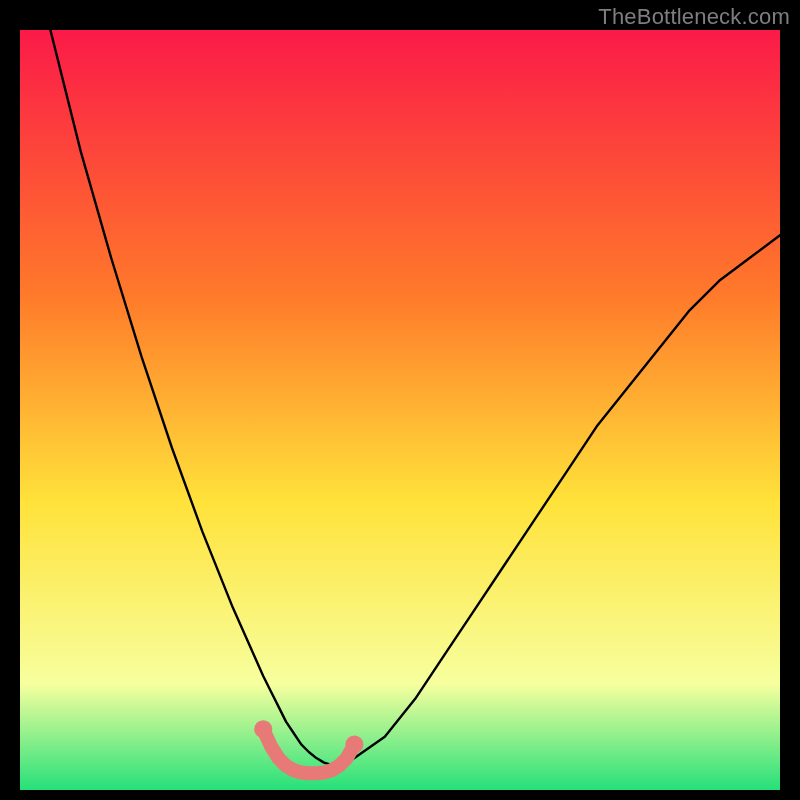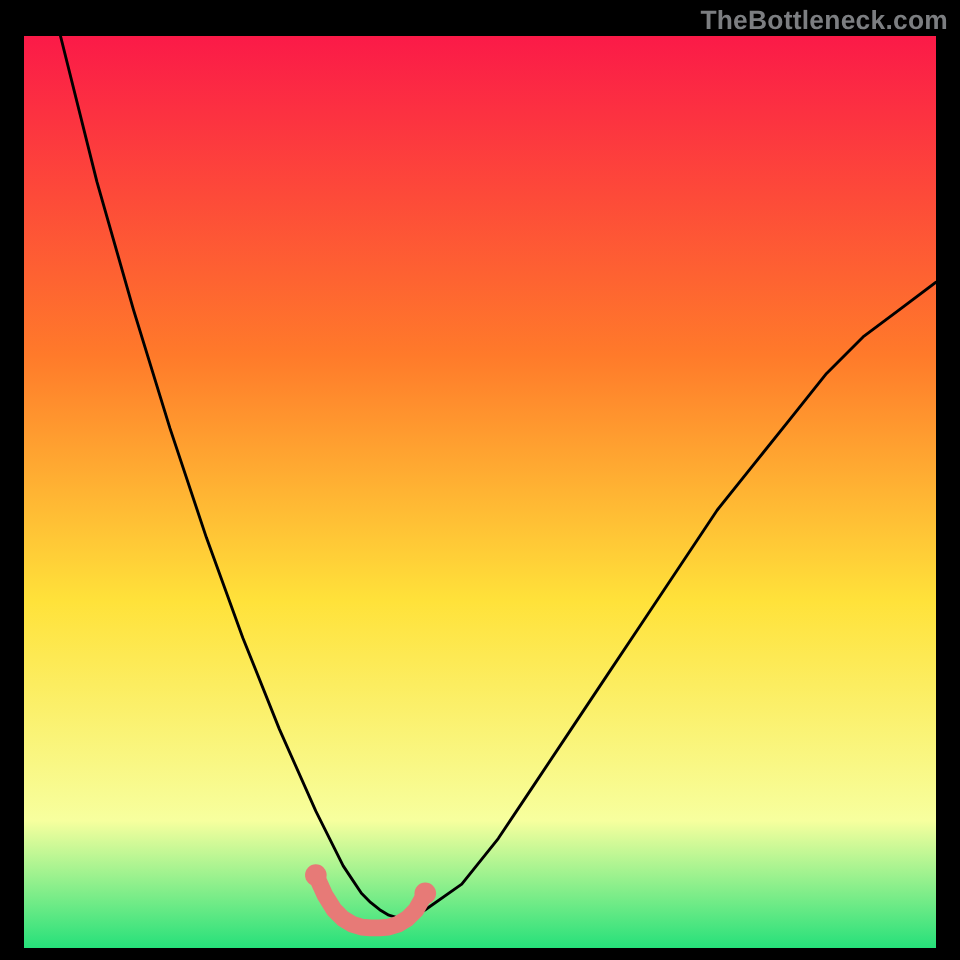--- a/index.html
+++ b/index.html
@@ -15,21 +15,21 @@
     position: relative;
     width: 800px;
     height: 800px;
   }
   .watermark {
     position: absolute;
     top: 4px;
     right: 10px;
     color: #7c7e81;
     font-size: 22px;
-    font-weight: 700;
+    font-weight: 400;
     letter-spacing: 0.2px;
     z-index: 50;
     user-select: none;
   }
   .plot {
     position: absolute;
     left: 20px;
     top: 30px;
     width: 760px;
     height: 760px;

